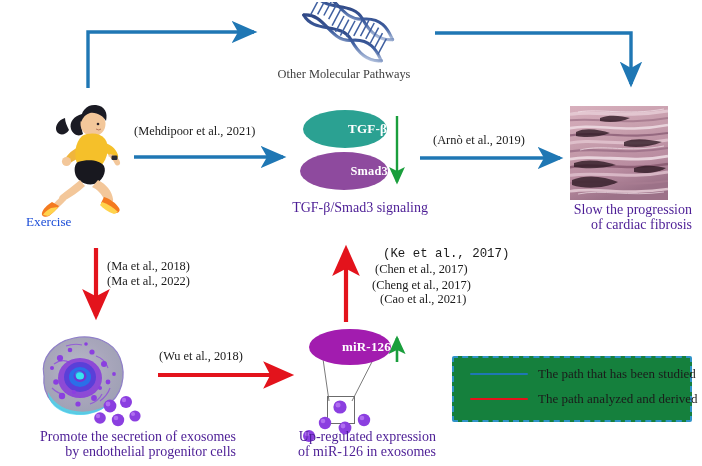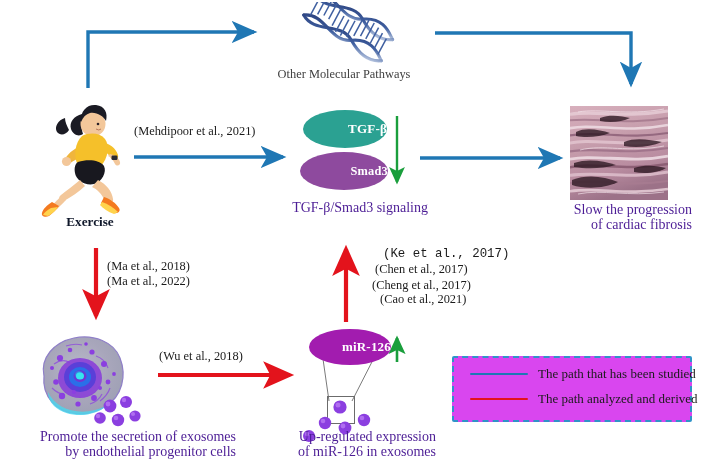--- a/index.html
+++ b/index.html
@@ -12,40 +12,40 @@
   .abs{position:absolute;}
 
   
   .cite{
     font-size:12.4px;line-height:14.6px;white-space:nowrap;color:#1b1b1b;
   }
   .caption{
     font-size:14px;line-height:14.6px;text-align:right;color:#4c1d95;
   }
   .node-label{font-size:12.4px;line-height:14.6px;text-align:center;color:#404040;}
-  .bold-label{font-weight:bold;font-size:13.2px;text-align:center;color:#0f172a;}
+  .bold-label{font-weight:normal;font-size:13.2px;color:#1d4ed8;}
 
   
   svg.layer{position:absolute;left:0;top:0;width:702px;height:466px;overflow:visible;}
 
   
   .ellipse-node{
     position:absolute;display:flex;align-items:center;justify-content:flex-end;
     border-radius:50%;color:#ffffff;font-weight:bold;
     font-family:"Liberation Serif","DejaVu Serif",serif;
     letter-spacing:.2px;
   }
   #tgf-node{font-size:13px;}
   #smad3-node{font-size:12.4px;}
   #mir126-node{font-size:13px;}
 
   
   .legend-box{
     position:absolute;border:2px dashed #2f93c8;border-radius:2px;
-    background:#d946ef;
+    background:#15803d;
   }
   .legend-row{
     position:absolute;display:flex;align-items:center;gap:10px;
   }
   .legend-swatch{display:block;height:2.6px;width:58px;border-radius:1px;}
   .legend-text{font-size:13px;white-space:nowrap;color:#1b1b1b;}
 
   
   .fibrosis{
     position:absolute;overflow:hidden;background:#caa0b0;
@@ -339,20 +339,21 @@
     </g>
   </svg>
 
   <div class="abs caption" style="left:268px;top:430px;width:168px;">
     <div>Up-regulated expression</div>
     <div>of miR-126 in exosomes</div>
   </div>
 
   <div class="abs cite" style="left:134px;top:124px;">(Mehdipoor et al., 2021)</div>
 
+  <div class="abs cite" style="left:433px;top:133px;">(Arnò et al., 2019)</div>
 
   <div class="abs cite" style="left:107px;top:259px;">(Ma et al., 2018)</div>
   <div class="abs cite" style="left:107px;top:274px;">(Ma et al., 2022)</div>
 
   <div class="abs cite" style="left:159px;top:349px;">(Wu et al., 2018)</div>
 
   <div class="abs cite" style="left:383px;top:247px;font-family:Liberation Mono, monospace;">(Ke et al., 2017)</div>
   <div class="abs cite" style="left:375px;top:262px;">(Chen et al., 2017)</div>
   <div class="abs cite" style="left:372px;top:278px;">(Cheng et al., 2017)</div>
   <div class="abs cite" style="left:380px;top:292px;">(Cao et al., 2021)</div>

